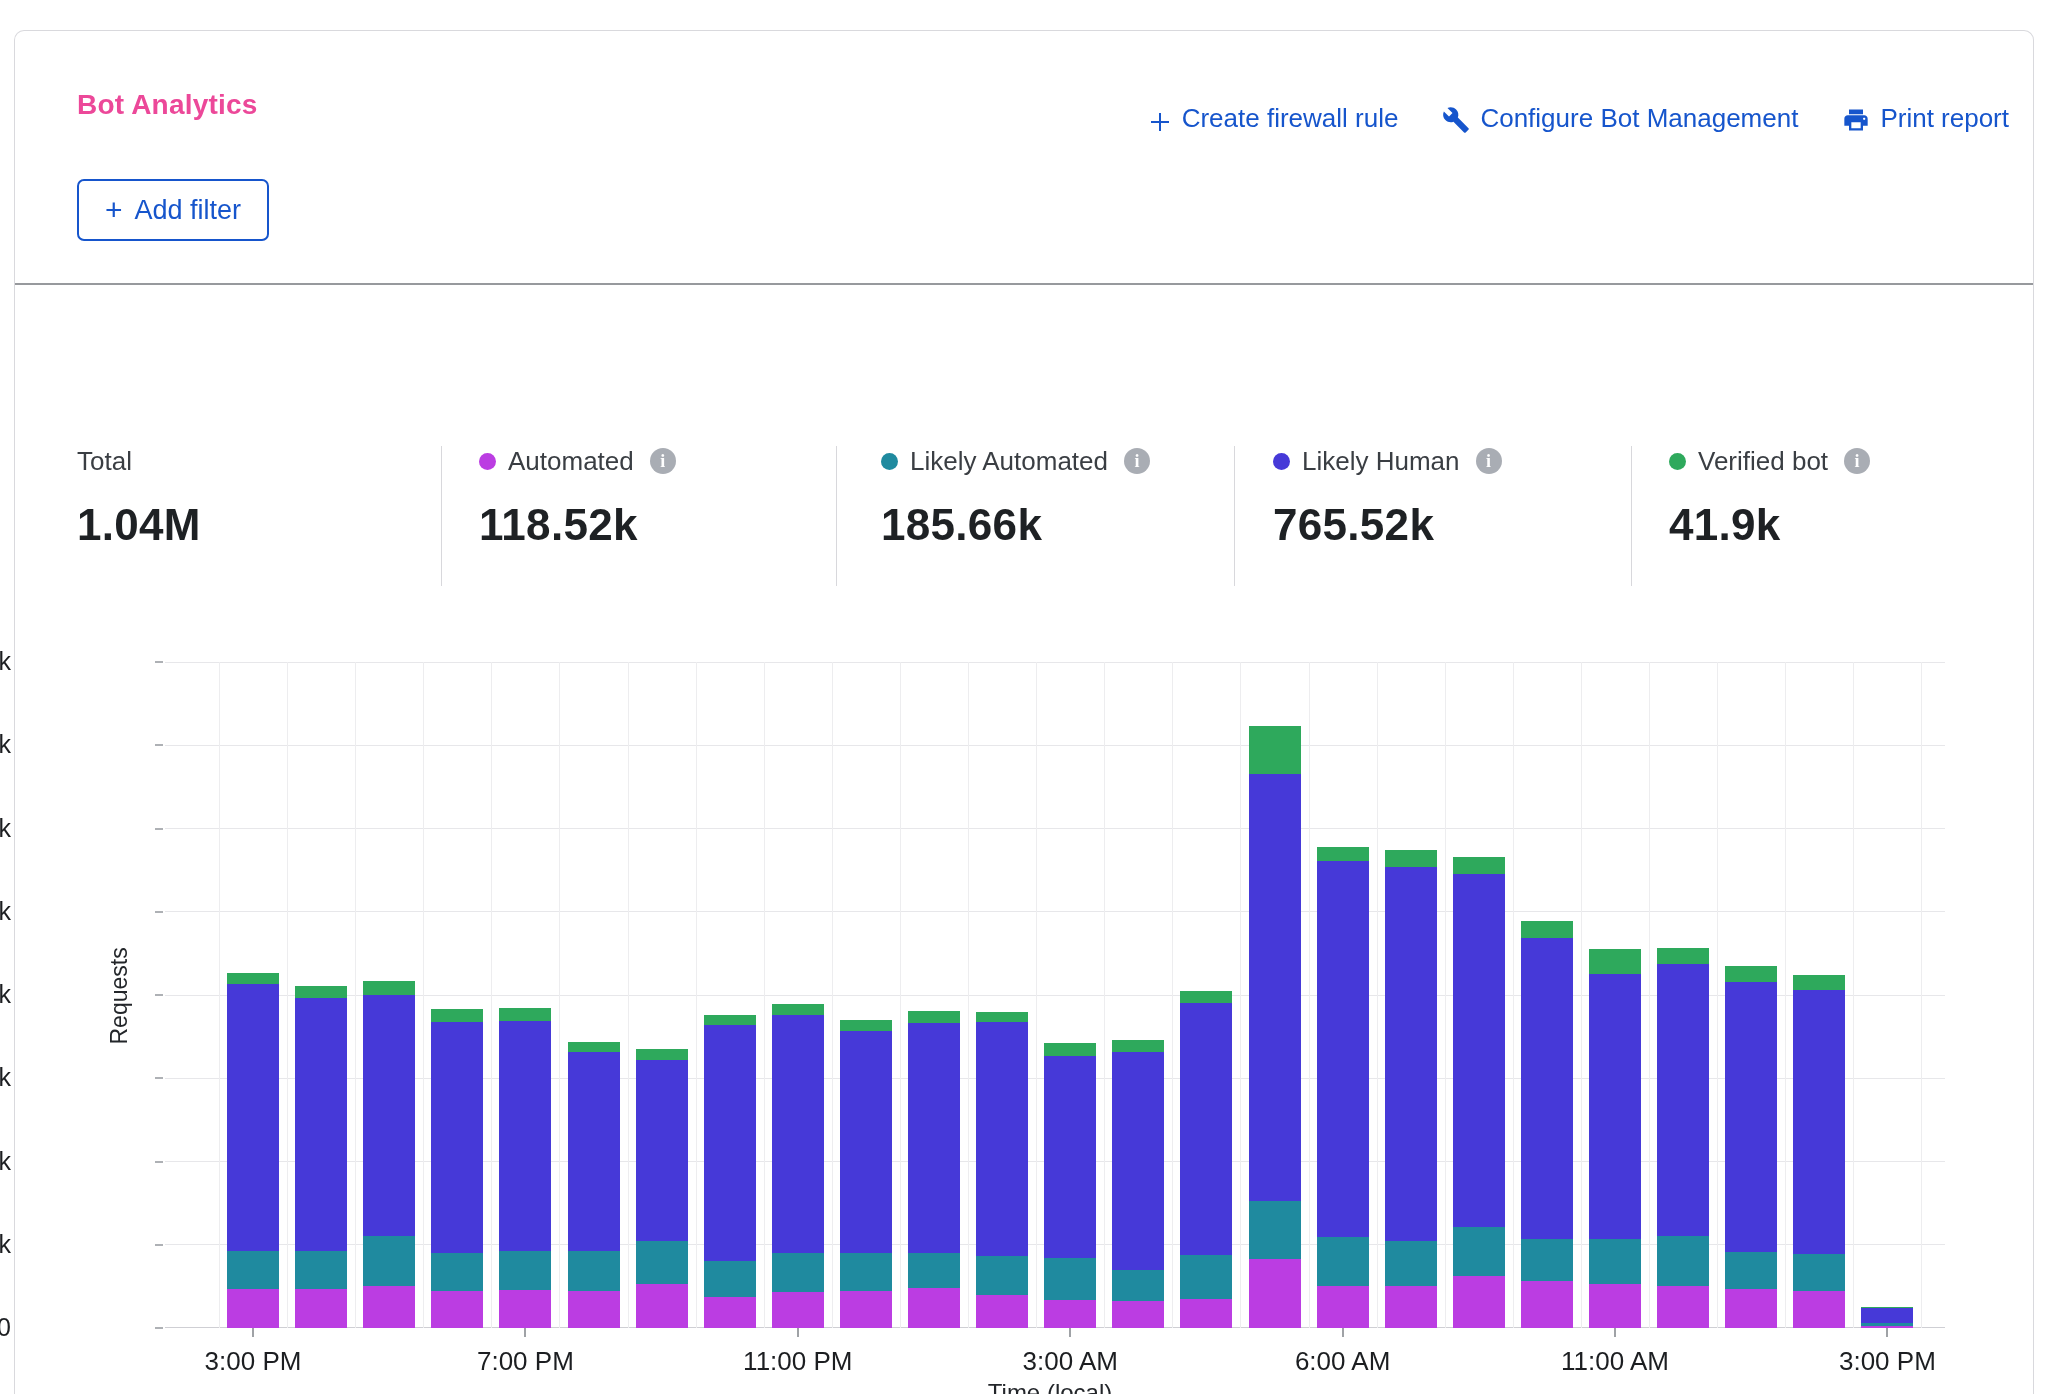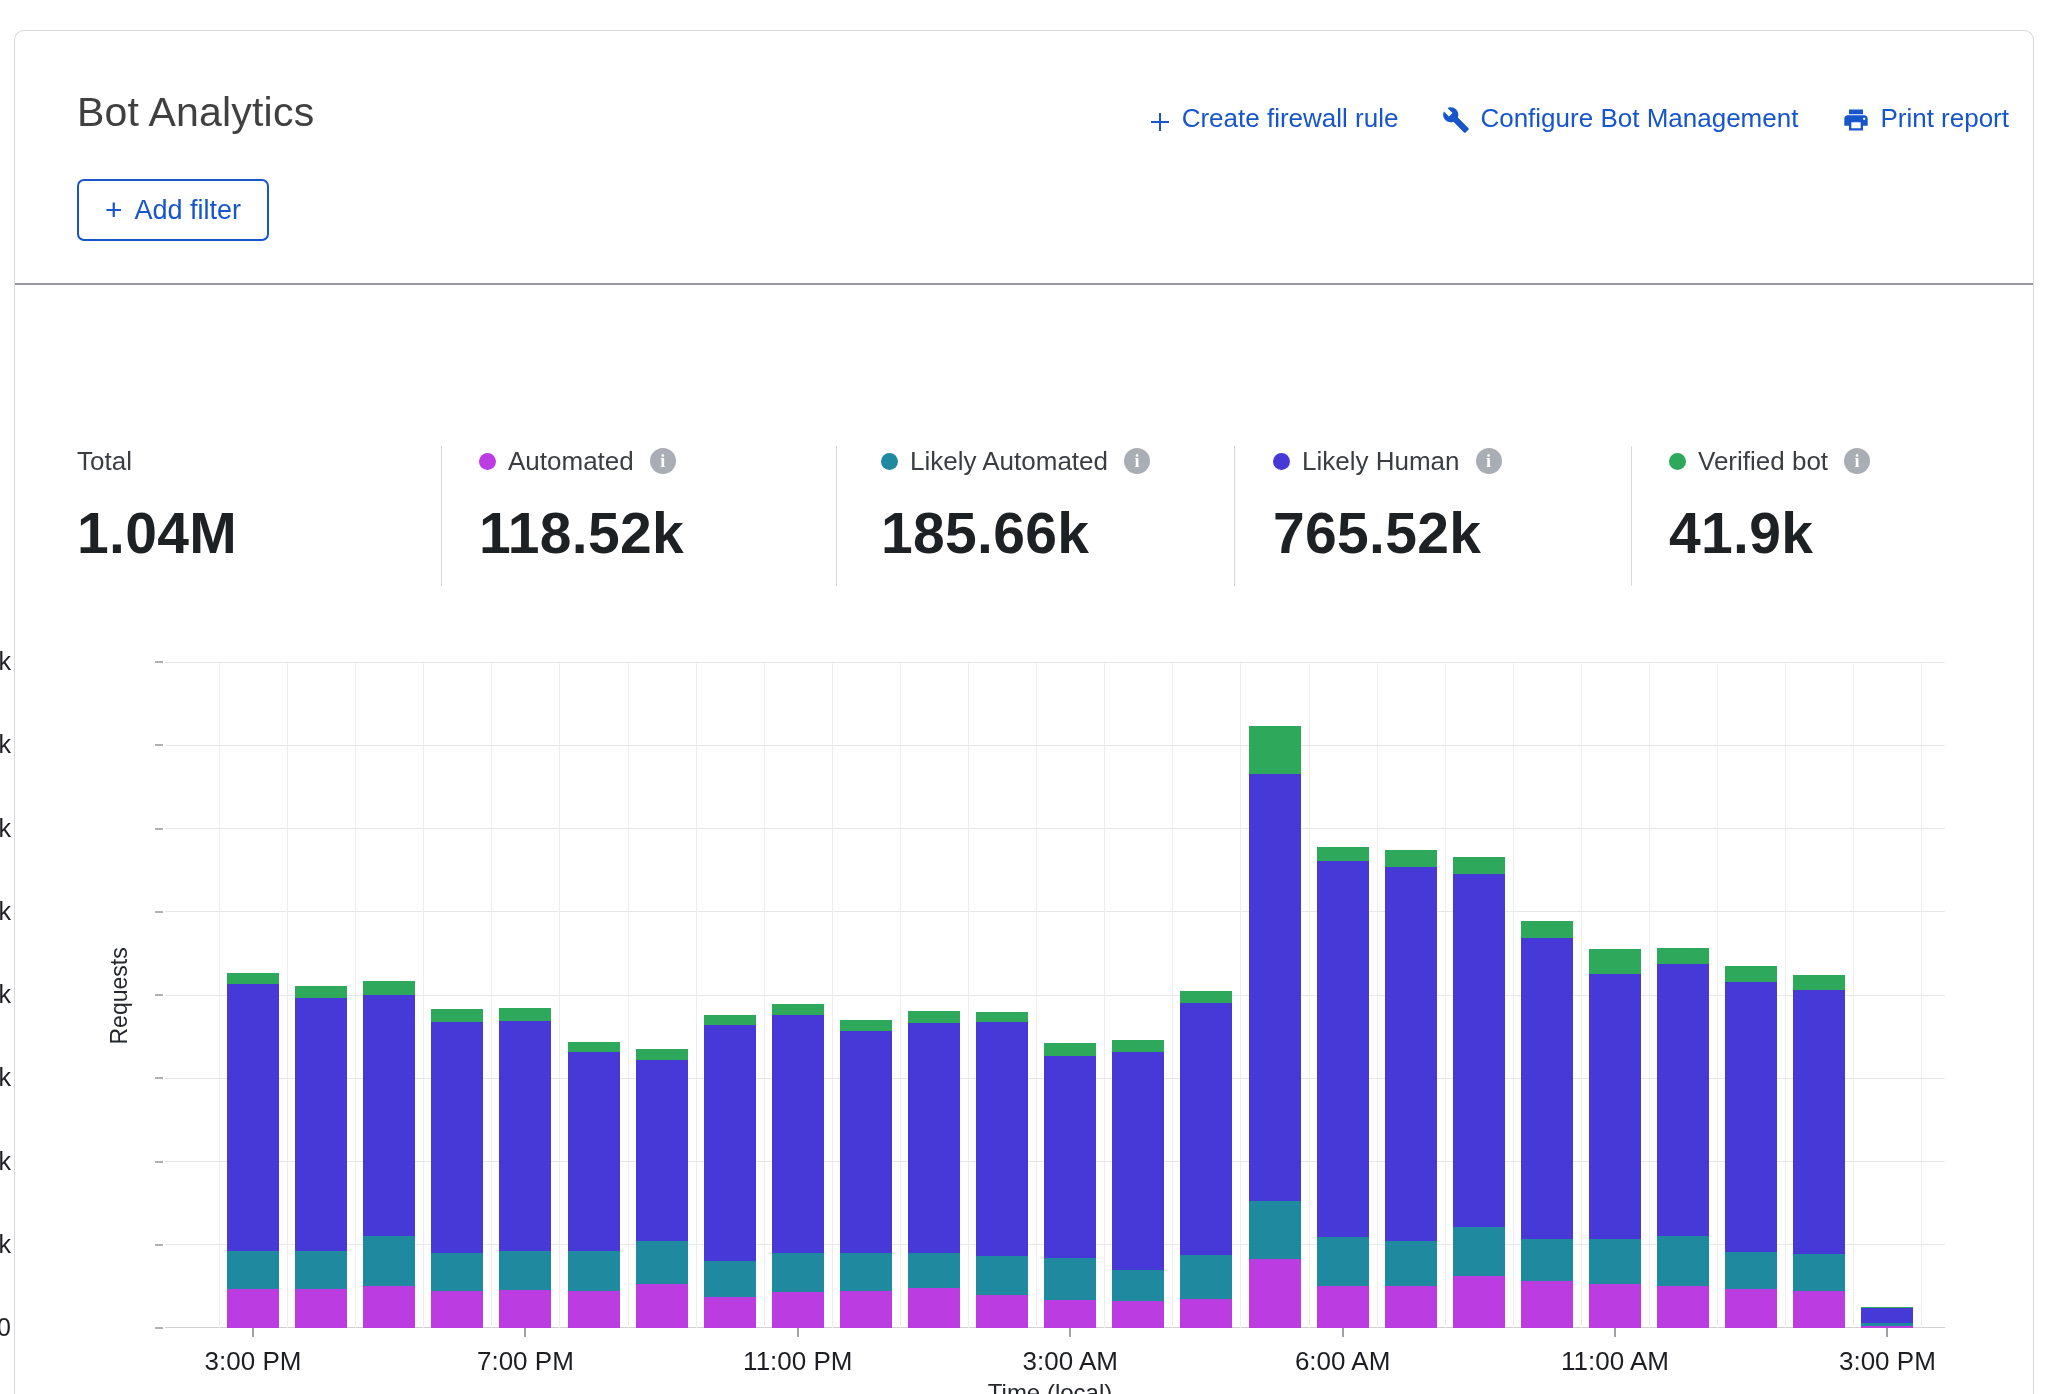--- a/index.html
+++ b/index.html
@@ -2,21 +2,21 @@
 <html><head>
 <meta charset="utf-8">
 <style>
   * { margin:0; padding:0; box-sizing:border-box; }
   html,body { width:2070px; height:1394px; background:#fff; font-family:"Liberation Sans", sans-serif; overflow:hidden; }
   .card { position:absolute; left:14px; top:30px; width:2020px; height:1364px;
           border-left:1px solid #d9d9dd; border-right:1px solid #d9d9dd; border-top:1px solid #d9d9dd;
           border-radius:10px 10px 0 0; background:#fff; }
 
   
-  .page-title { position:absolute; left:62px; top:58px; font-size:41px; font-weight:400; color:#404040; letter-spacing:.2px; }
+  .page-title { position:absolute; left:62px; top:58px; font-size:28px; font-weight:700; color:#ec4899; letter-spacing:.2px; }
   .actions { position:absolute; right:24px; top:72px; display:flex; gap:44px; align-items:center; }
   .action-link { display:flex; align-items:flex-end; gap:10px; color:#1655cc; font-size:26px; cursor:pointer; }
   .action-link svg { display:block; }
 
   .add-filter { position:absolute; left:62px; top:148px; height:62px; padding:0 26px; display:inline-flex; align-items:center; gap:12px;
                 border:2px solid #1655cc; border-radius:7px; background:#fff; color:#1655cc; font-size:27px; cursor:pointer; }
   .plus-glyph { font-size:30px; font-weight:400; line-height:1; }
 
   .range-select { position:absolute; right:46px; top:143px; width:312px; height:64px; border:2px solid #8a8d92; border-radius:9px;
                   display:flex; align-items:center; justify-content:space-between; padding:0 24px; background:#fff; cursor:pointer; }
@@ -25,21 +25,21 @@
 
   .divider { position:absolute; left:0; top:252px; width:100%; height:2px; background:#97999d; }
 
   
   .section-title { position:absolute; left:62px; top:320px; display:flex; align-items:center; gap:16px; }
   .section-title .txt { font-size:29px; font-weight:700; color:#2f3338; }
 
   
   .stat { position:absolute; top:413px; }
   .stat .lab { display:flex; align-items:center; gap:12px; font-size:26px; color:#3a3e43; height:34px; }
-  .stat .num { margin-top:22px; font-size:57px; font-weight:600; color:#1e2124; letter-spacing:.3px; }
+  .stat .num { margin-top:22px; font-size:44px; font-weight:600; color:#1e2124; letter-spacing:.3px; }
   .dot { width:17px; height:17px; border-radius:50%; display:inline-block; }
   .dot-automated { background:#bb3de2; }
   .dot-likely-automated { background:#1f8a9f; }
   .dot-likely-human { background:#4639d8; }
   .dot-verified { background:#2ea95c; }
   .info-badge { width:26px; height:26px; border-radius:50%; background:#a9adb4; color:#fff; font-size:18px; font-weight:700;
                 display:inline-flex; align-items:center; justify-content:center; font-family:"Liberation Serif", serif; margin-left:4px; }
   .stat-div { position:absolute; top:415px; width:1px; height:140px; background:#d8d8dc; }
 
   

